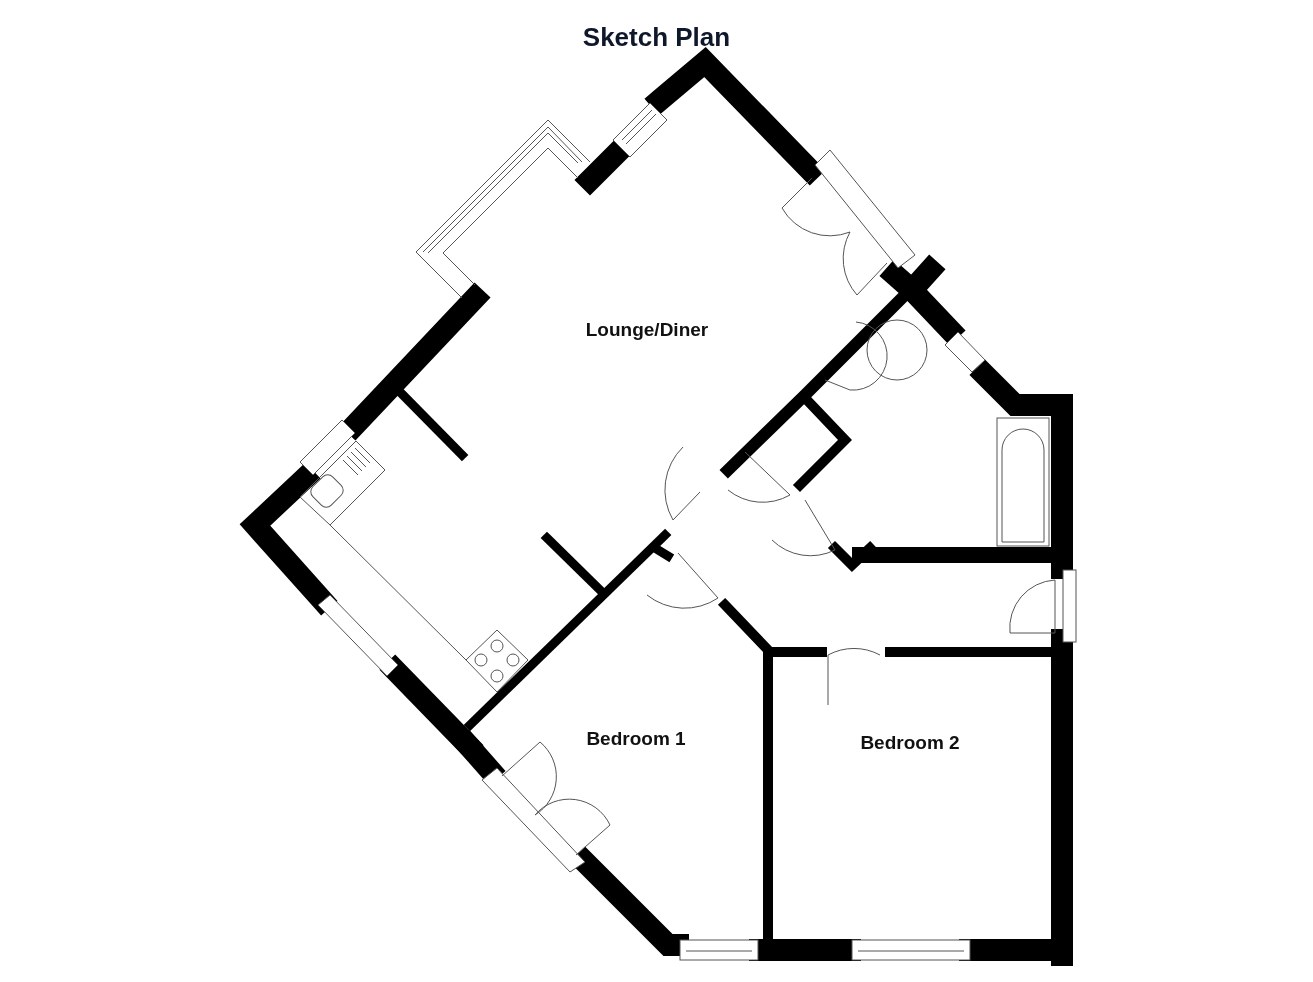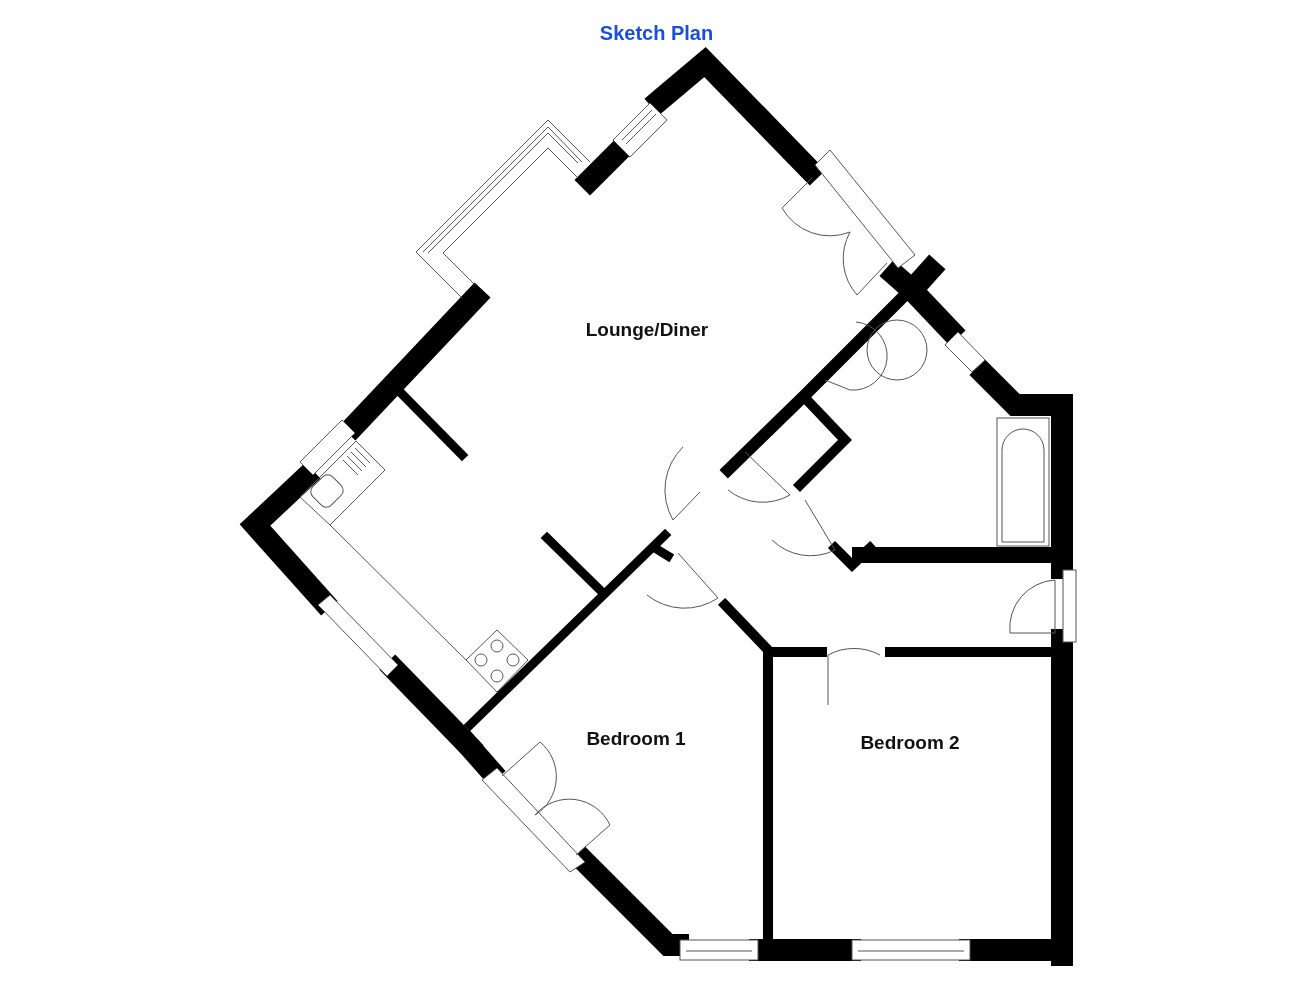--- a/index.html
+++ b/index.html
@@ -1,19 +1,19 @@
 <!DOCTYPE html>
 <html><head>
 <meta charset="utf-8">
 <style>
   html, body { margin: 0; padding: 0; background: #ffffff; }
   body { width: 1313px; height: 982px; position: relative; overflow: hidden; }
   .title {
     position: absolute; left: 0; top: 22px; width: 1313px; text-align: center;
-    font-family: "Liberation Sans", sans-serif; font-weight: bold; font-size: 20px; color: #1d4ed8;
+    font-family: "Liberation Sans", sans-serif; font-weight: bold; font-size: 26px; color: #0f172a;
   }
   svg.plan { position: absolute; left: 0; top: 0; }
   .room-label {
     font-family: "Liberation Sans", sans-serif; font-weight: bold; font-size: 19px; fill: #111;
   }
   .wall { fill: none; stroke: #000; stroke-linecap: square; stroke-linejoin: miter; }
   .thin { fill: none; stroke: #555; stroke-width: 1; }
   .win { fill: #fff; stroke: #555; stroke-width: 1; }
 </style>
 </head>

